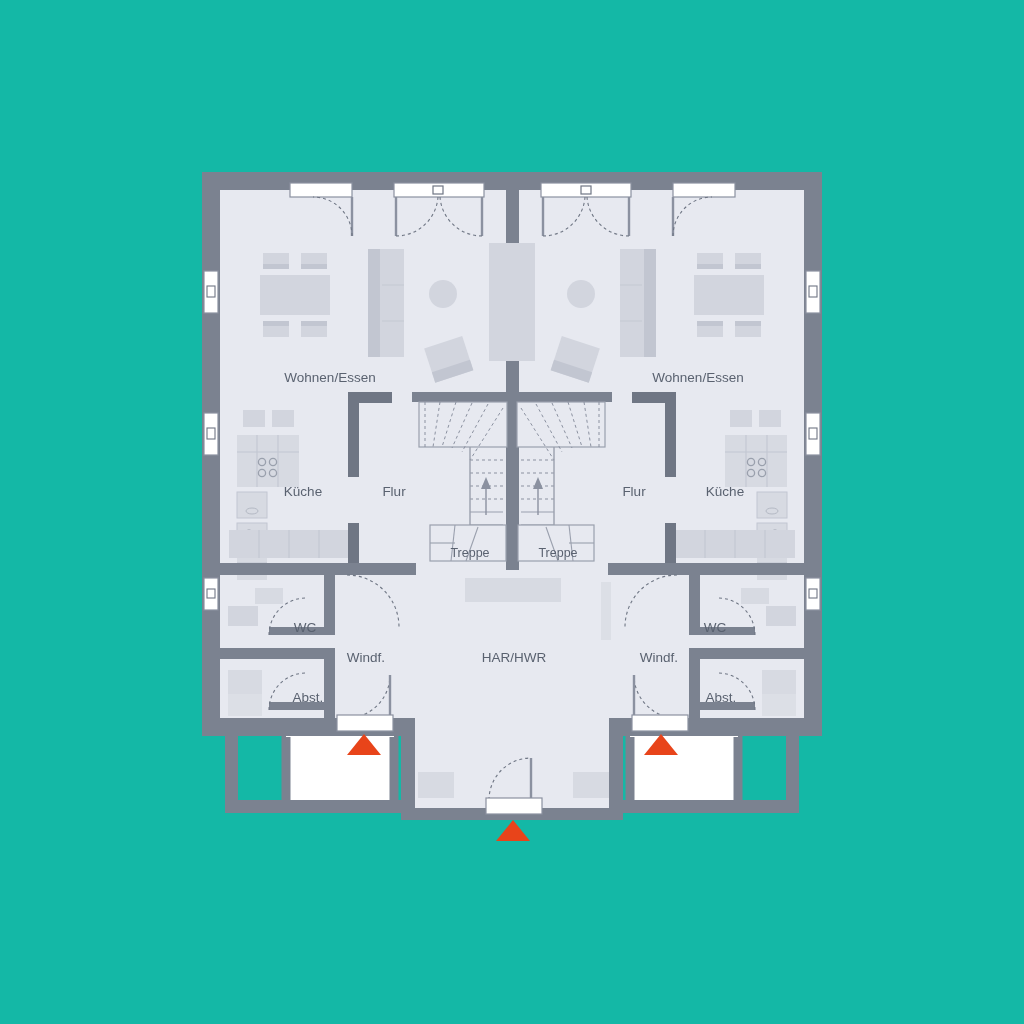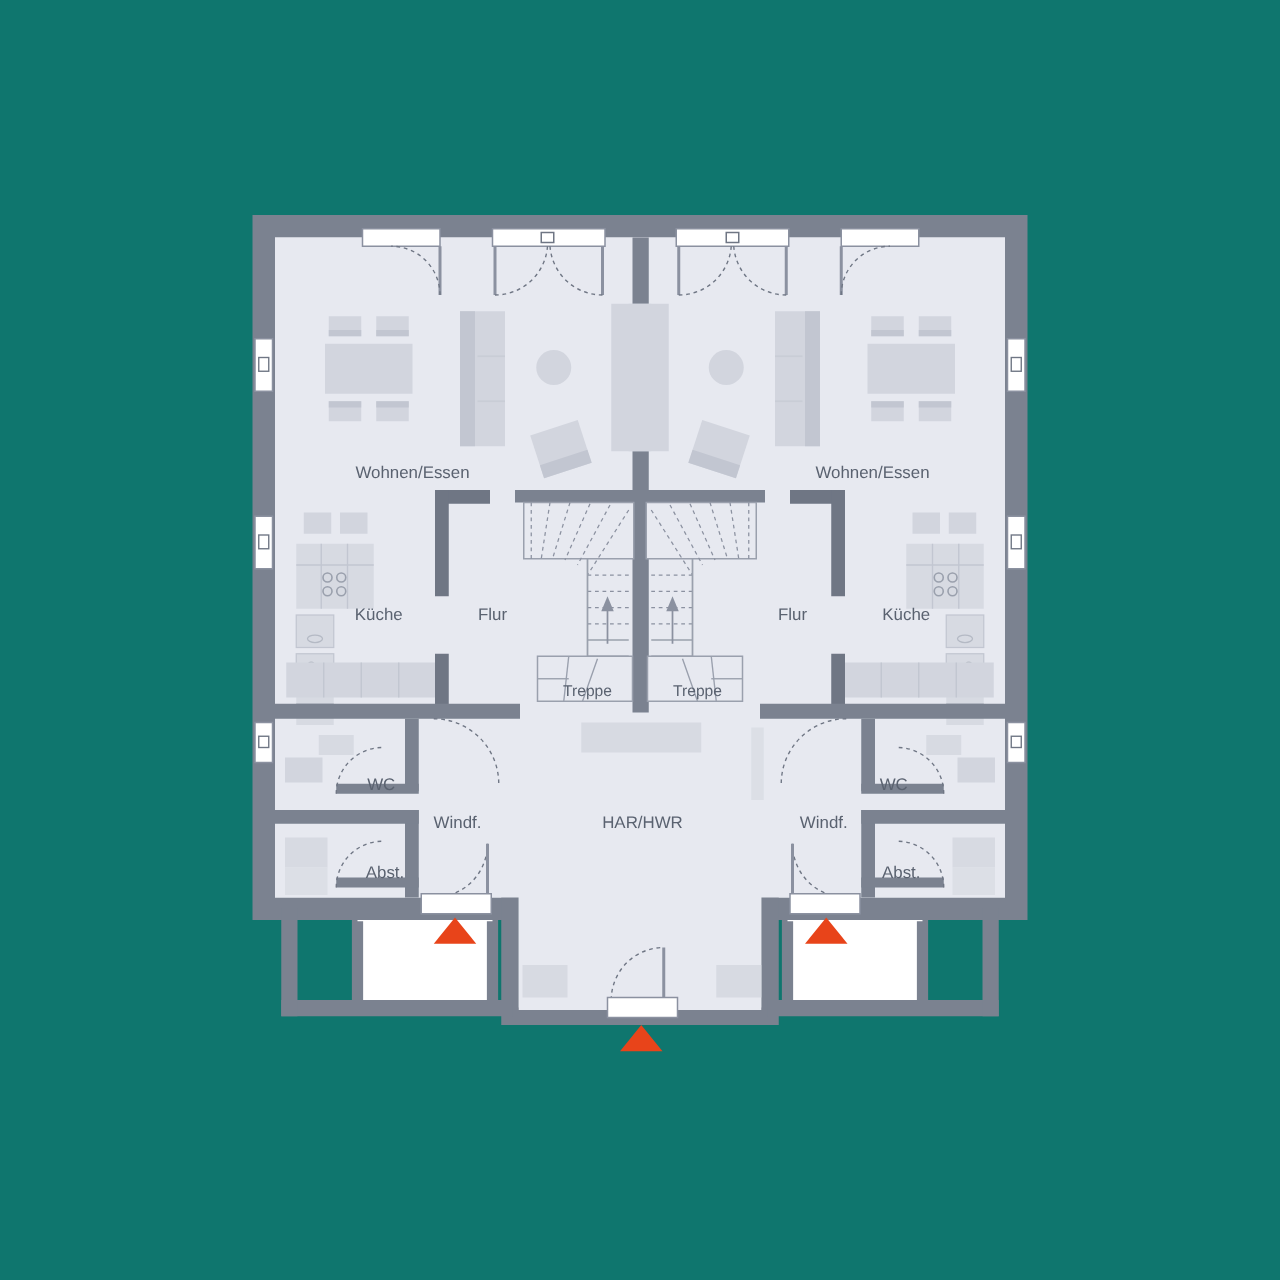--- a/index.html
+++ b/index.html
@@ -1,19 +1,19 @@
 <!DOCTYPE html>
 <html><head>
 <meta charset="utf-8">
 <title>Grundriss</title>
 <style>
   html,body{margin:0;padding:0;background:#ffffff;}
   body{width:1024px;height:1024px;overflow:hidden;
        font-family:"Liberation Sans","DejaVu Sans",sans-serif;}
-  #stage{position:relative;width:1024px;height:1024px;background:#0f766e;}
+  #stage{position:relative;width:1024px;height:1024px;background:#14b8a6;}
   svg#plan{display:block;width:1024px;height:1024px;}
   text{font-family:"Liberation Sans","DejaVu Sans",sans-serif;}
 </style>
 </head>
 <body>
 
 <div id="stage">
 <svg id="plan" viewBox="0 0 1024 1024">
   <defs>
     <g id="dining-set">

